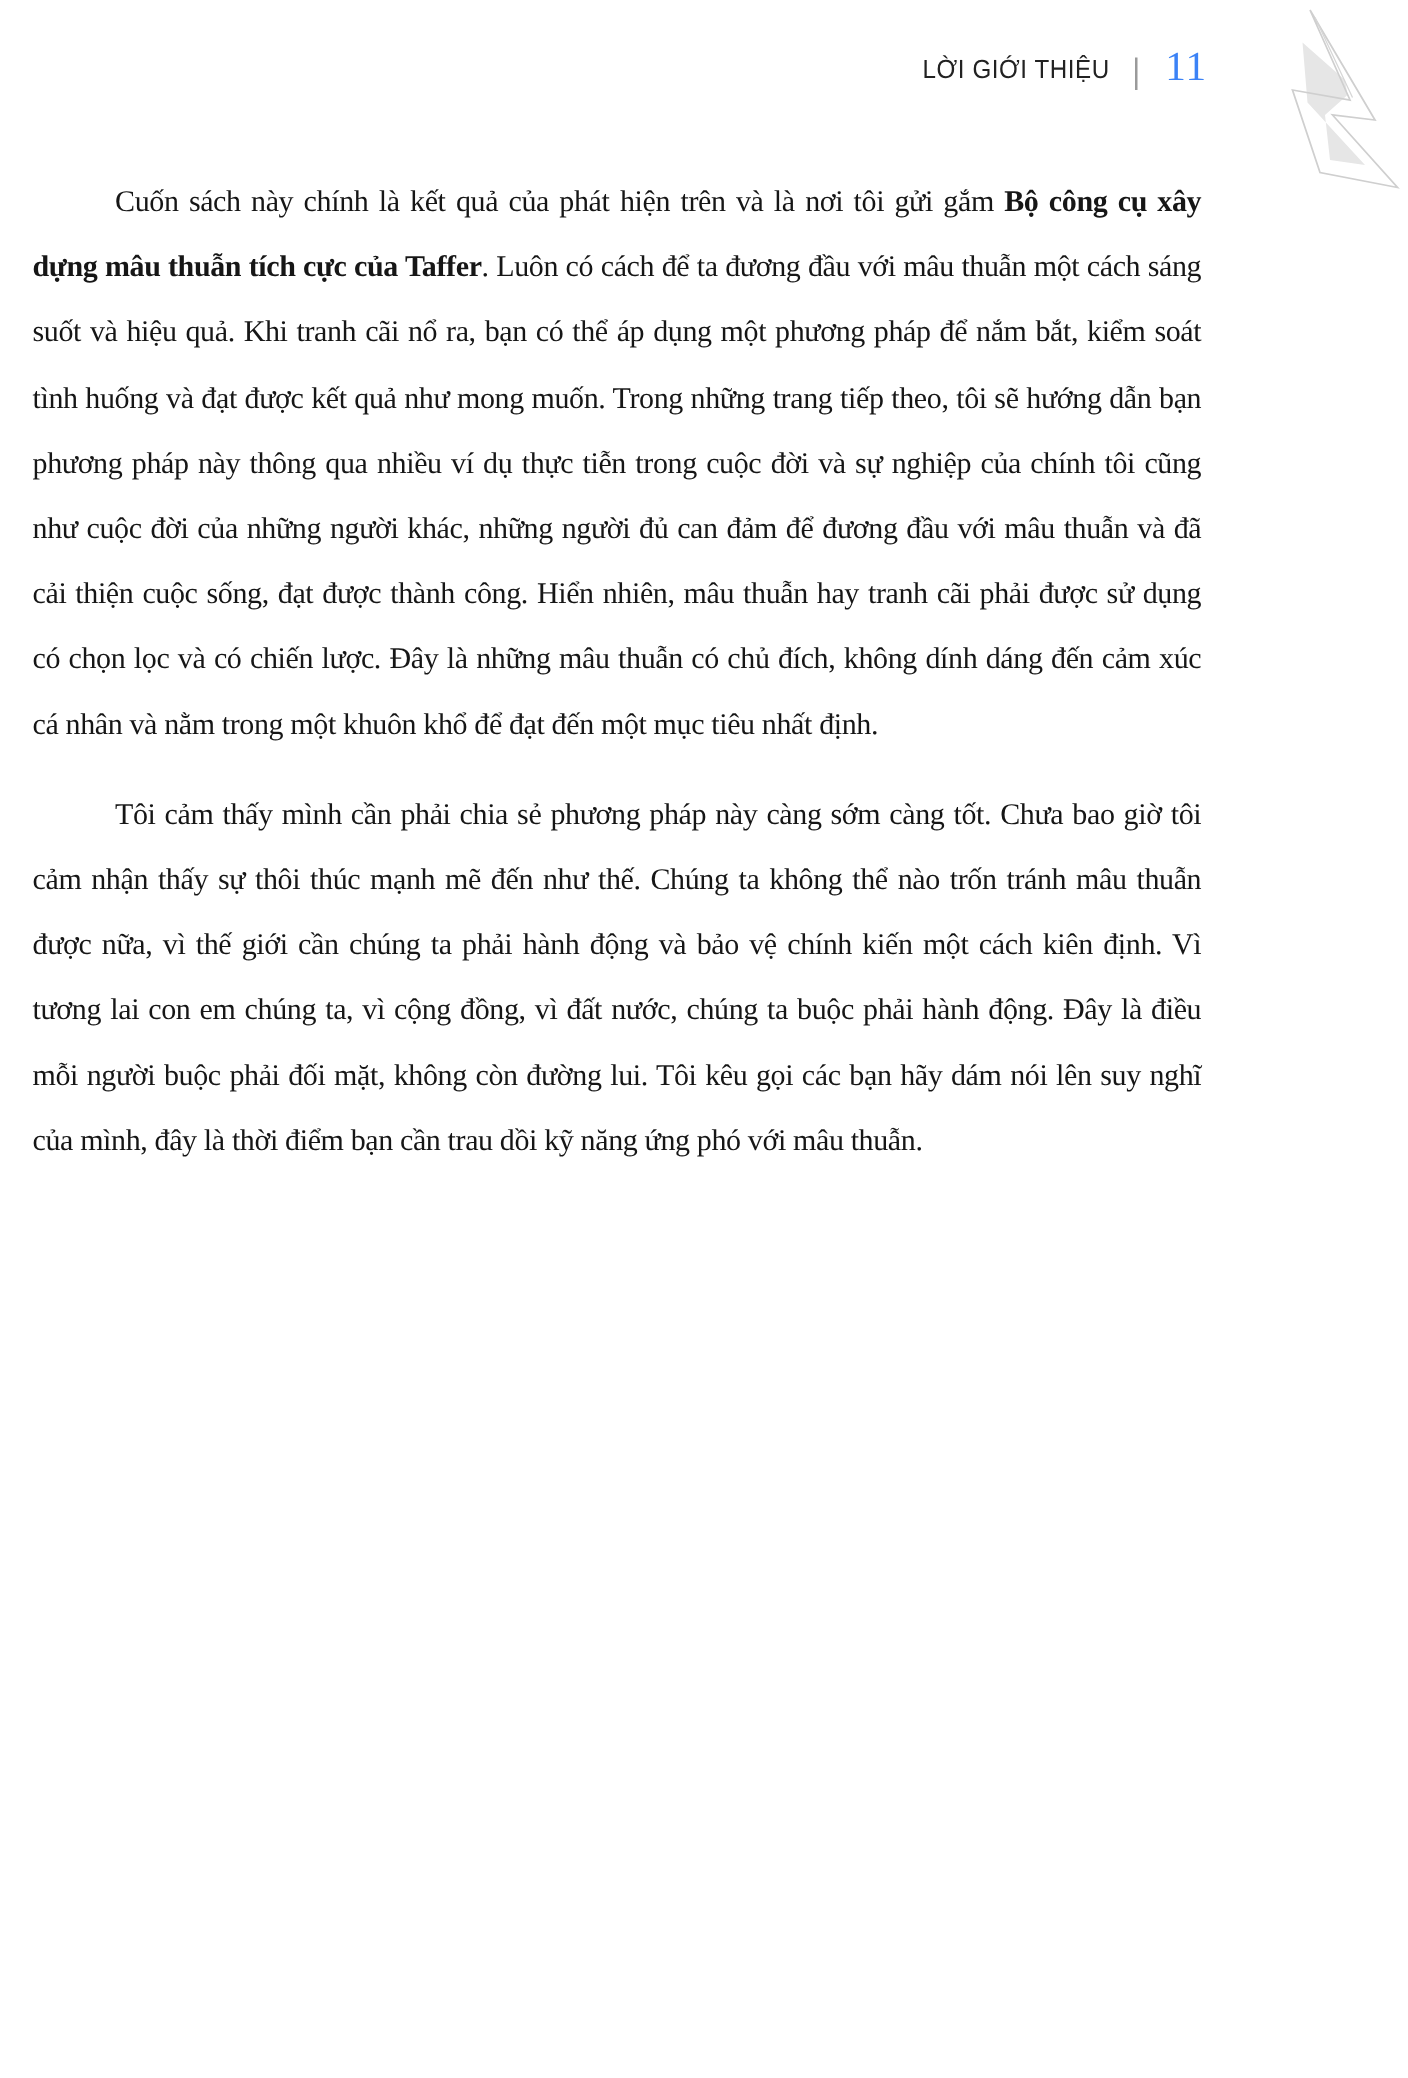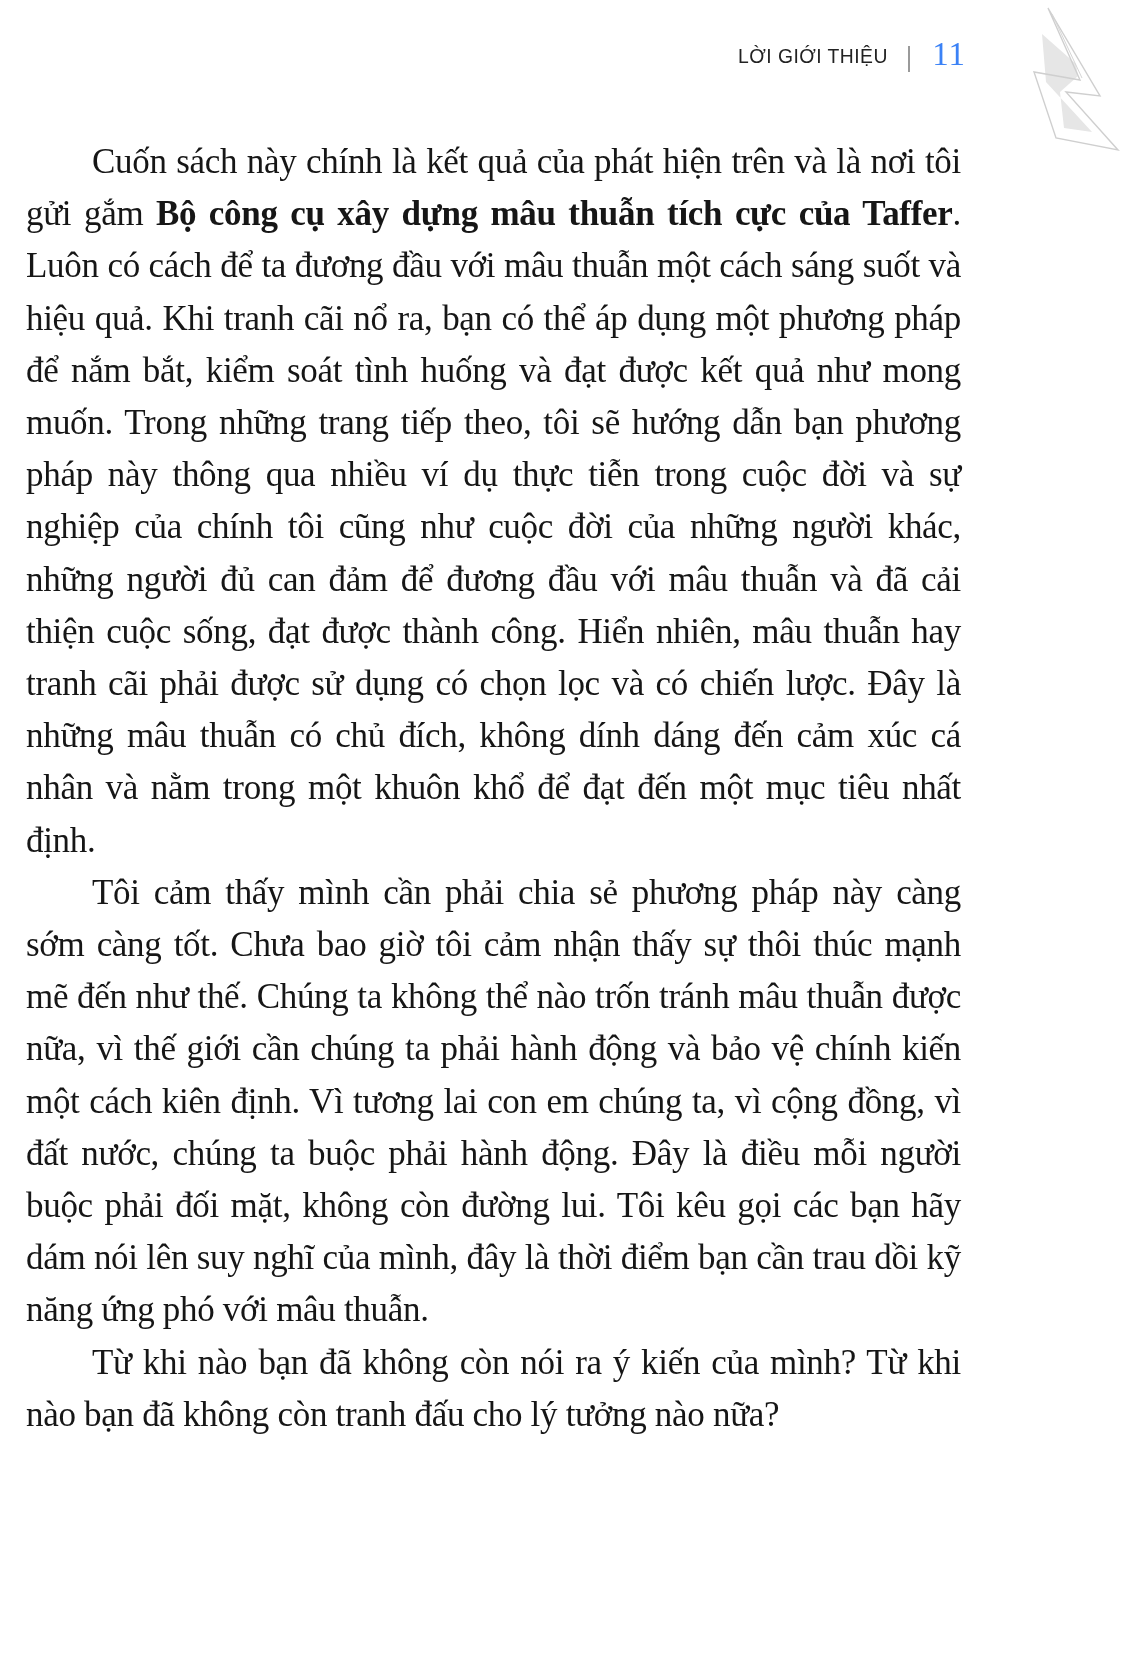--- a/index.html
+++ b/index.html
@@ -58,32 +58,33 @@
       right: 0;
       width: 106px;
       height: 160px;
     }
     .content {
       position: absolute;
       left: 26px;
       top: 136px;
       width: 935px;
       font-family: "Liberation Serif", "DejaVu Serif", serif;
-      font-size: 35px;
+      font-size: 24px;
       line-height: 52.2px;
       color: #161616;
     }
     .para {
       margin: 0;
       text-align: justify;
       text-align-last: left;
       text-indent: 66px;
       letter-spacing: -0.3px;
     }
     .para + .para {
+      margin-top: 20px;
     }
     .bold {
       font-weight: bold;
     }
   </style>
 </head>
 <body>
 
 <header class="running-header" style="width:300px;height:44px;">
   <span class="header-title">LỜI GIỚI THIỆU</span>
@@ -95,14 +96,13 @@
   <svg width="106" height="160" viewBox="0 0 106 160" xmlns="http://www.w3.org/2000/svg">
     <polygon points="22,34 56,64 58,76 40,92 44,128 72,132 26,82" fill="#e6e6e6" stroke="none"></polygon>
     <polyline points="28,8 80,96 46,92 98,150 36,138 14,72 60,80 28,8" fill="none" stroke="#cfcfcf" stroke-width="1.4"></polyline>
     <polyline points="32,14 62,78" fill="none" stroke="#d6d6d6" stroke-width="1"></polyline>
   </svg>
 </div>
 
 <main class="content">
   <p class="para"><span>Cuốn sách này chính là kết quả của phát hiện trên và là nơi tôi gửi gắm </span><span class="bold">Bộ công cụ xây dựng mâu thuẫn tích cực của Taffer</span><span>. Luôn có cách để ta đương đầu với mâu thuẫn một cách sáng suốt và hiệu quả. Khi tranh cãi nổ ra, bạn có thể áp dụng một phương pháp để nắm bắt, kiểm soát tình huống và đạt được kết quả như mong muốn. Trong những trang tiếp theo, tôi sẽ hướng dẫn bạn phương pháp này thông qua nhiều ví dụ thực tiễn trong cuộc đời và sự nghiệp của chính tôi cũng như cuộc đời của những người khác, những người đủ can đảm để đương đầu với mâu thuẫn và đã cải thiện cuộc sống, đạt được thành công. Hiển nhiên, mâu thuẫn hay tranh cãi phải được sử dụng có chọn lọc và có chiến lược. Đây là những mâu thuẫn có chủ đích, không dính dáng đến cảm xúc cá nhân và nằm trong một khuôn khổ để đạt đến một mục tiêu nhất định.</span></p>
   <p class="para">Tôi cảm thấy mình cần phải chia sẻ phương pháp này càng sớm càng tốt. Chưa bao giờ tôi cảm nhận thấy sự thôi thúc mạnh mẽ đến như thế. Chúng ta không thể nào trốn tránh mâu thuẫn được nữa, vì thế giới cần chúng ta phải hành động và bảo vệ chính kiến một cách kiên định. Vì tương lai con em chúng ta, vì cộng đồng, vì đất nước, chúng ta buộc phải hành động. Đây là điều mỗi người buộc phải đối mặt, không còn đường lui. Tôi kêu gọi các bạn hãy dám nói lên suy nghĩ của mình, đây là thời điểm bạn cần trau dồi kỹ năng ứng phó với mâu thuẫn.</p>
-  <p class="para">Từ khi nào bạn đã không còn nói ra ý kiến của mình? Từ khi nào bạn đã không còn tranh đấu cho lý tưởng nào nữa?</p>
 </main>
 
 </body></html>

